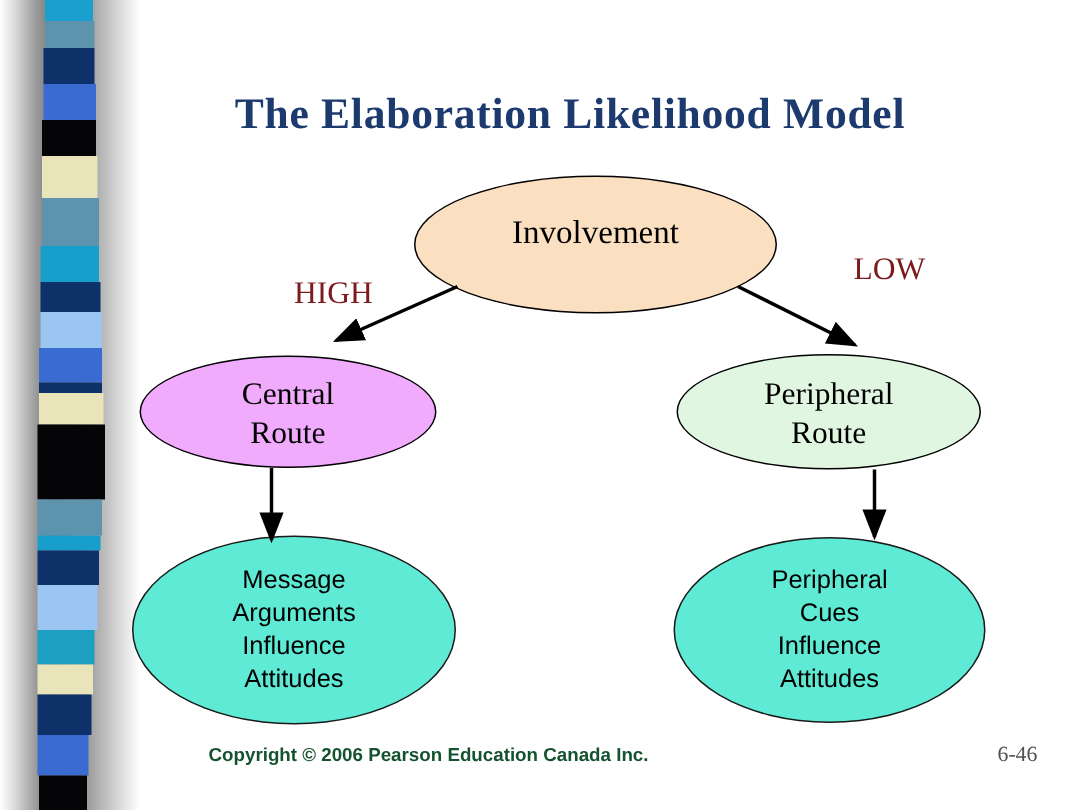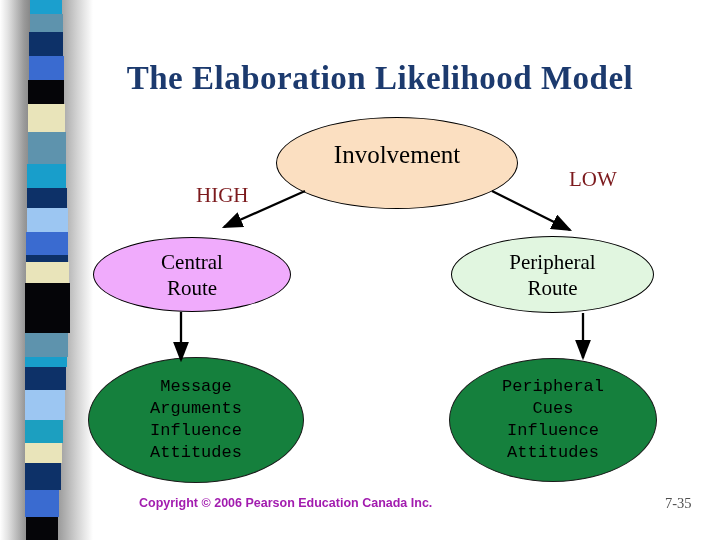--- a/index.html
+++ b/index.html
@@ -11,50 +11,50 @@
   .ribbon-shadow{
     position:absolute;left:0;top:0;width:100px;height:540px;
     background:linear-gradient(90deg,#ffffff 0%,#e2e2e2 8%,#9a9a9a 24%,#7d7d7d 34%,
                #9a9a9a 58%,#cfcfcf 76%,#ffffff 93%);
   }
   .ribbon{position:absolute;left:0;top:0;width:100px;height:540px;}
   .rib-seg{position:absolute;}
   
   .page-title{
     position:absolute;left:88px;top:60px;width:584px;text-align:center;
-    font-weight:bold;font-size:33px;color:#1C3A6E;letter-spacing:.5px;
+    font-weight:bold;font-size:29px;color:#1C3A6E;letter-spacing:.5px;
   }
   
   .ell{
     position:absolute;border:1.4px solid #000;border-radius:50%;
     display:flex;align-items:center;justify-content:center;text-align:center;
     color:#000;box-sizing:border-box;
   }
   .ell span{white-space:pre-line;display:block;}
-  .ell-involvement{left:276px;top:117px;width:242px;height:92px;background:#FBDFC1;font-size:25px;}
+  .ell-involvement{left:276px;top:117px;width:242px;height:92px;background:#FBDFC1;font-size:22px;}
   .ell-involvement span{transform:translateY(-8px);}
   .ell-central{left:93px;top:237px;width:198px;height:75px;background:#f0abfc;font-size:21px;line-height:26px;}
   .ell-periroute{left:451px;top:236px;width:203px;height:77px;background:#E1F6E0;font-size:21px;line-height:26px;}
   .ell-outcome{
-    background:#15803d;border:1px solid #1a1a1a;
-    font-family:Liberation Mono, monospace;font-size:17px;line-height:22px;
+    background:#5eead4;border:1px solid #1a1a1a;
+    font-family:Liberation Sans, sans-serif;font-size:17px;line-height:22px;
   }
   .ell-message{left:88px;top:357px;width:216px;height:126px;}
   .ell-pericues{left:449px;top:358px;width:208px;height:124px;}
   
   .branch-lbl{position:absolute;color:#7C1A1D;font-size:21px;}
   .lbl-high{left:196px;top:183px;}
   .lbl-low{left:521px;top:167px;margin-left:48px;}
   
   .arrows{position:absolute;left:0;top:0;width:720px;height:540px;pointer-events:none;z-index:5;}
   
   .copyright{
     position:absolute;left:139px;top:496px;
     font-family:"Liberation Sans",sans-serif;font-weight:bold;
-    font-size:12.5px;color:#a21caf;
+    font-size:12.5px;color:#14532d;
   }
   .slide-number{
     position:absolute;left:665px;top:495px;
     font-family:"Liberation Serif",serif;font-size:14.5px;color:#4F4F4F;
   }
 </style>
 </head>
 <body>
 
 <div class="slide">
@@ -125,15 +125,15 @@
         <path d="M0,0 L9,3.5 L0,7 Z" fill="#000"></path>
       </marker>
     </defs>
     <line x1="305" y1="191" x2="224" y2="227" stroke="#000" stroke-width="2.3" marker-end="url(#ah)"></line>
     <line x1="492" y1="191" x2="570" y2="230" stroke="#000" stroke-width="2.3" marker-end="url(#ah)"></line>
     <line x1="181" y1="312" x2="181" y2="360" stroke="#000" stroke-width="2.3" marker-end="url(#ah)"></line>
     <line x1="583" y1="313" x2="583" y2="358" stroke="#000" stroke-width="2.3" marker-end="url(#ah)"></line>
   </svg>
 
   <div class="copyright">Copyright © 2006 Pearson Education Canada Inc.</div>
-  <div class="slide-number">7-35</div>
+  <div class="slide-number">6-46</div>
 
 </div>
 
 </body></html>

